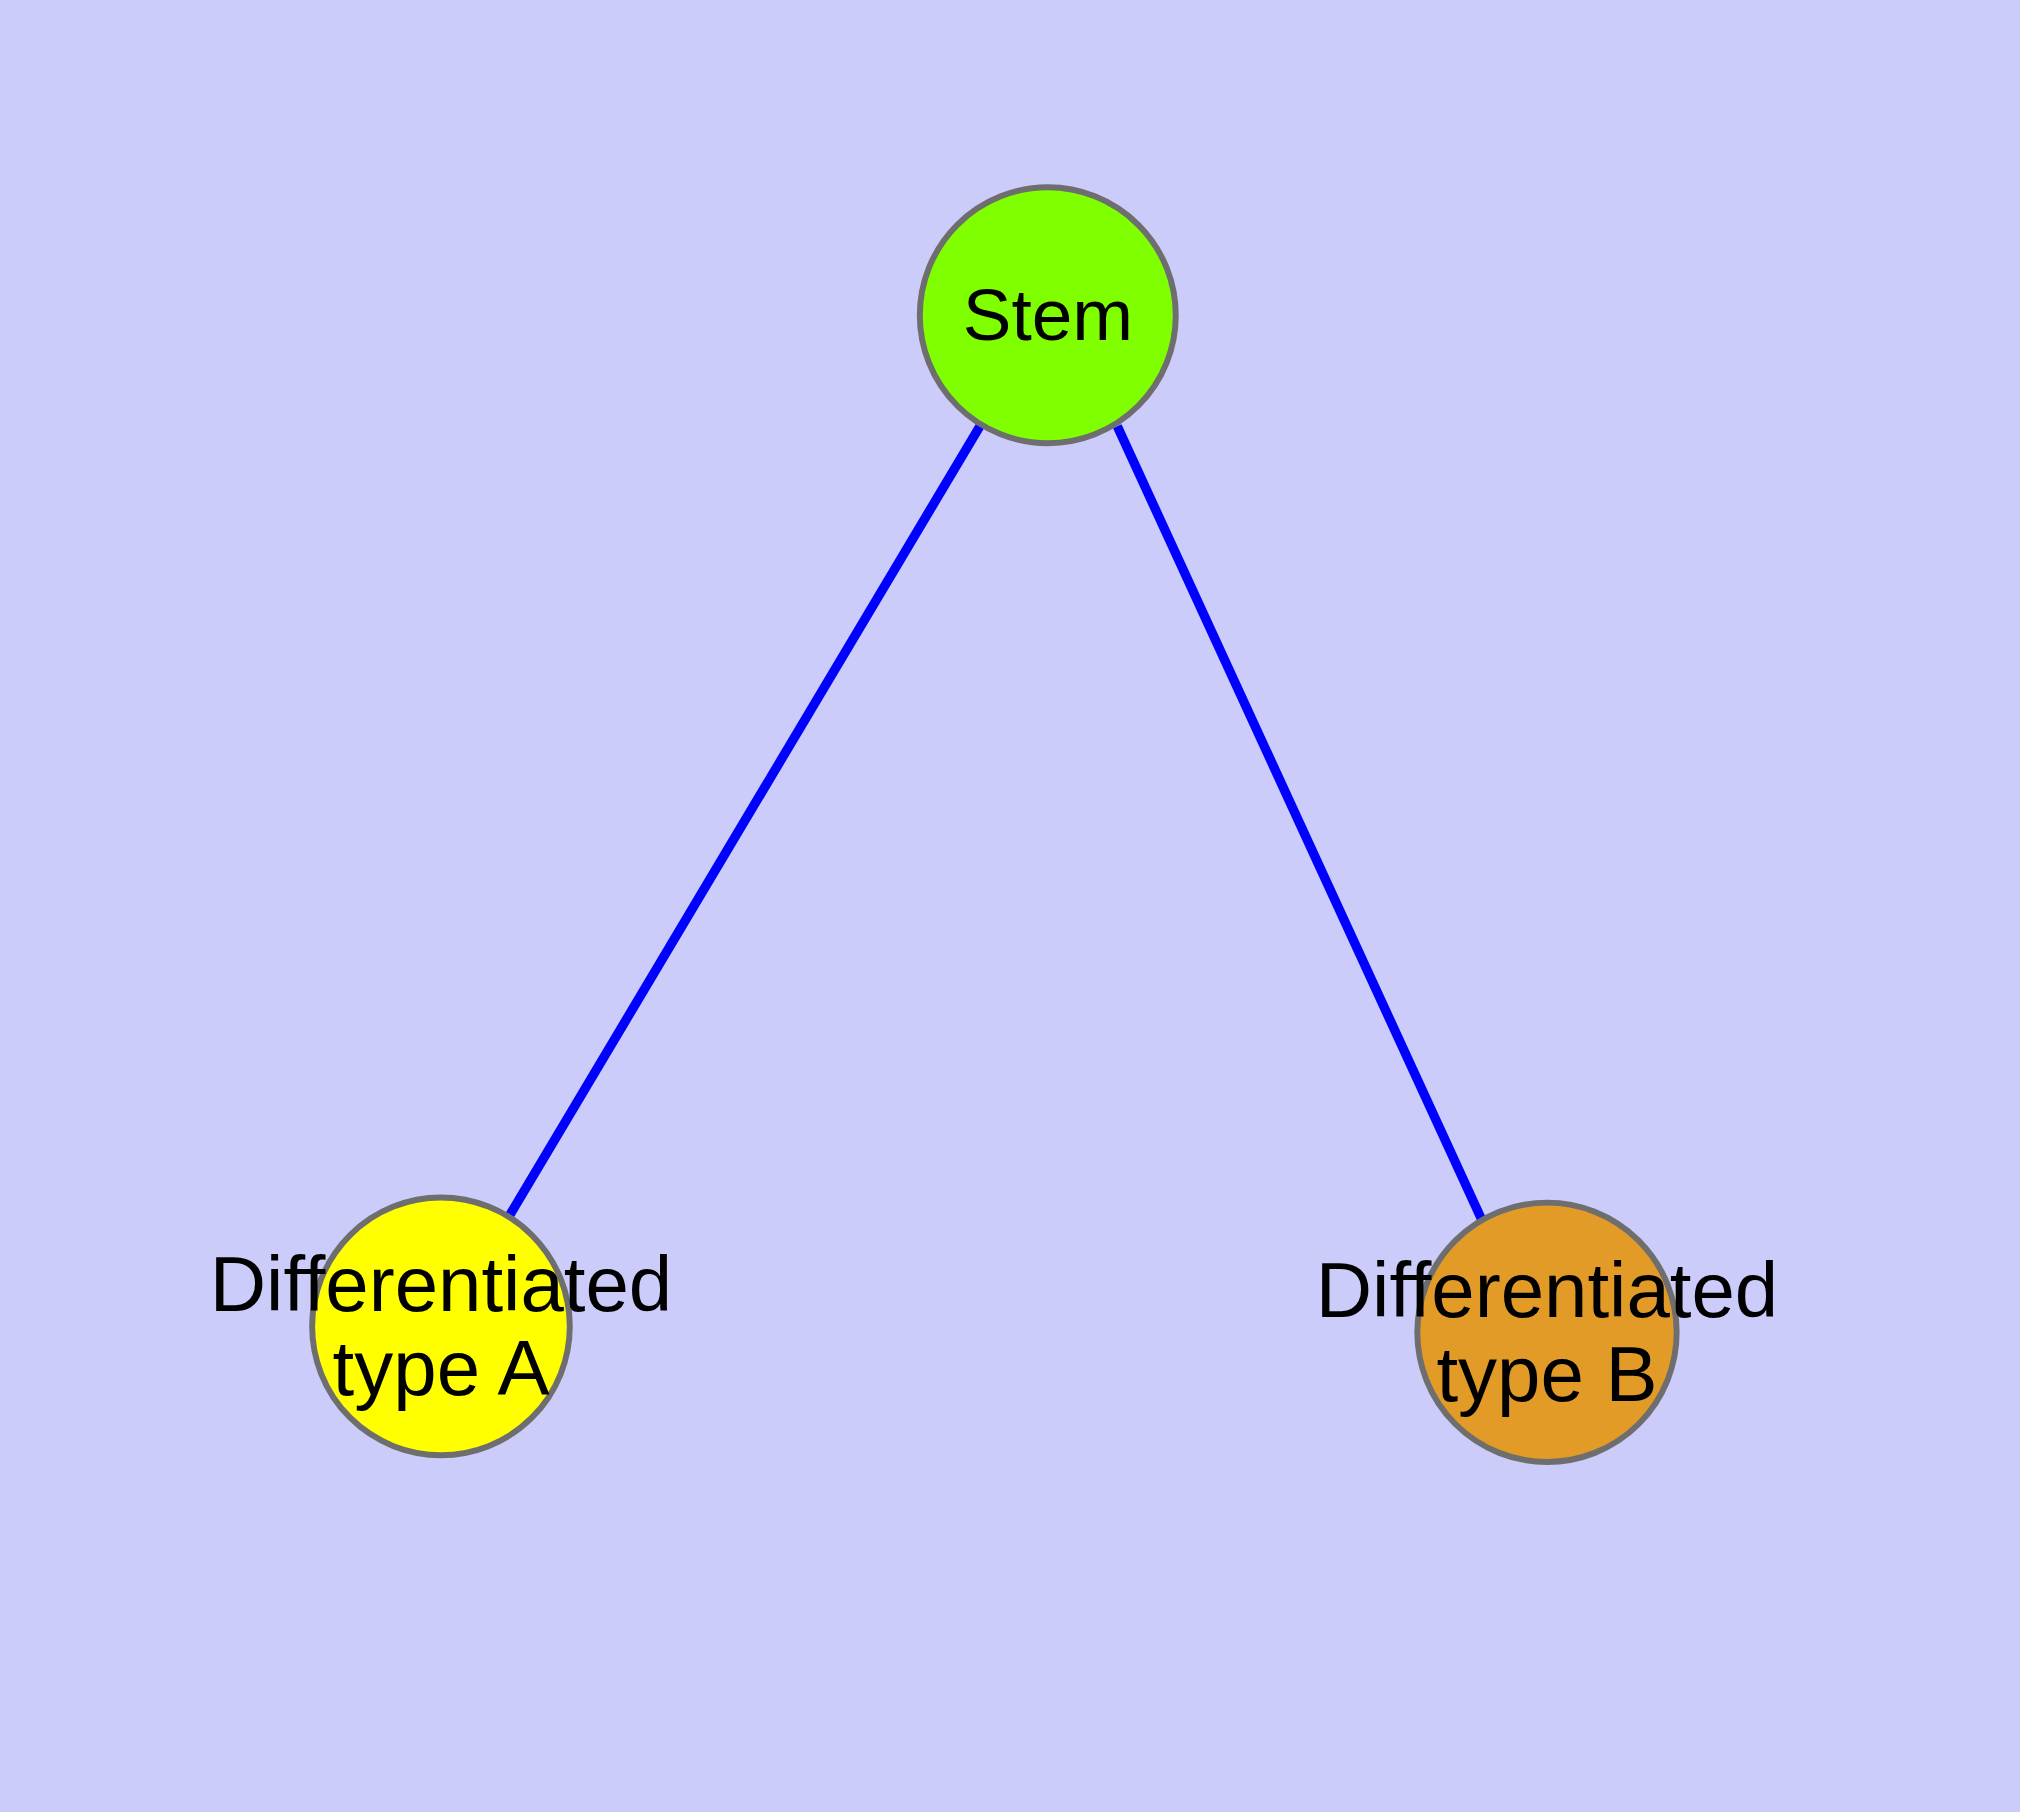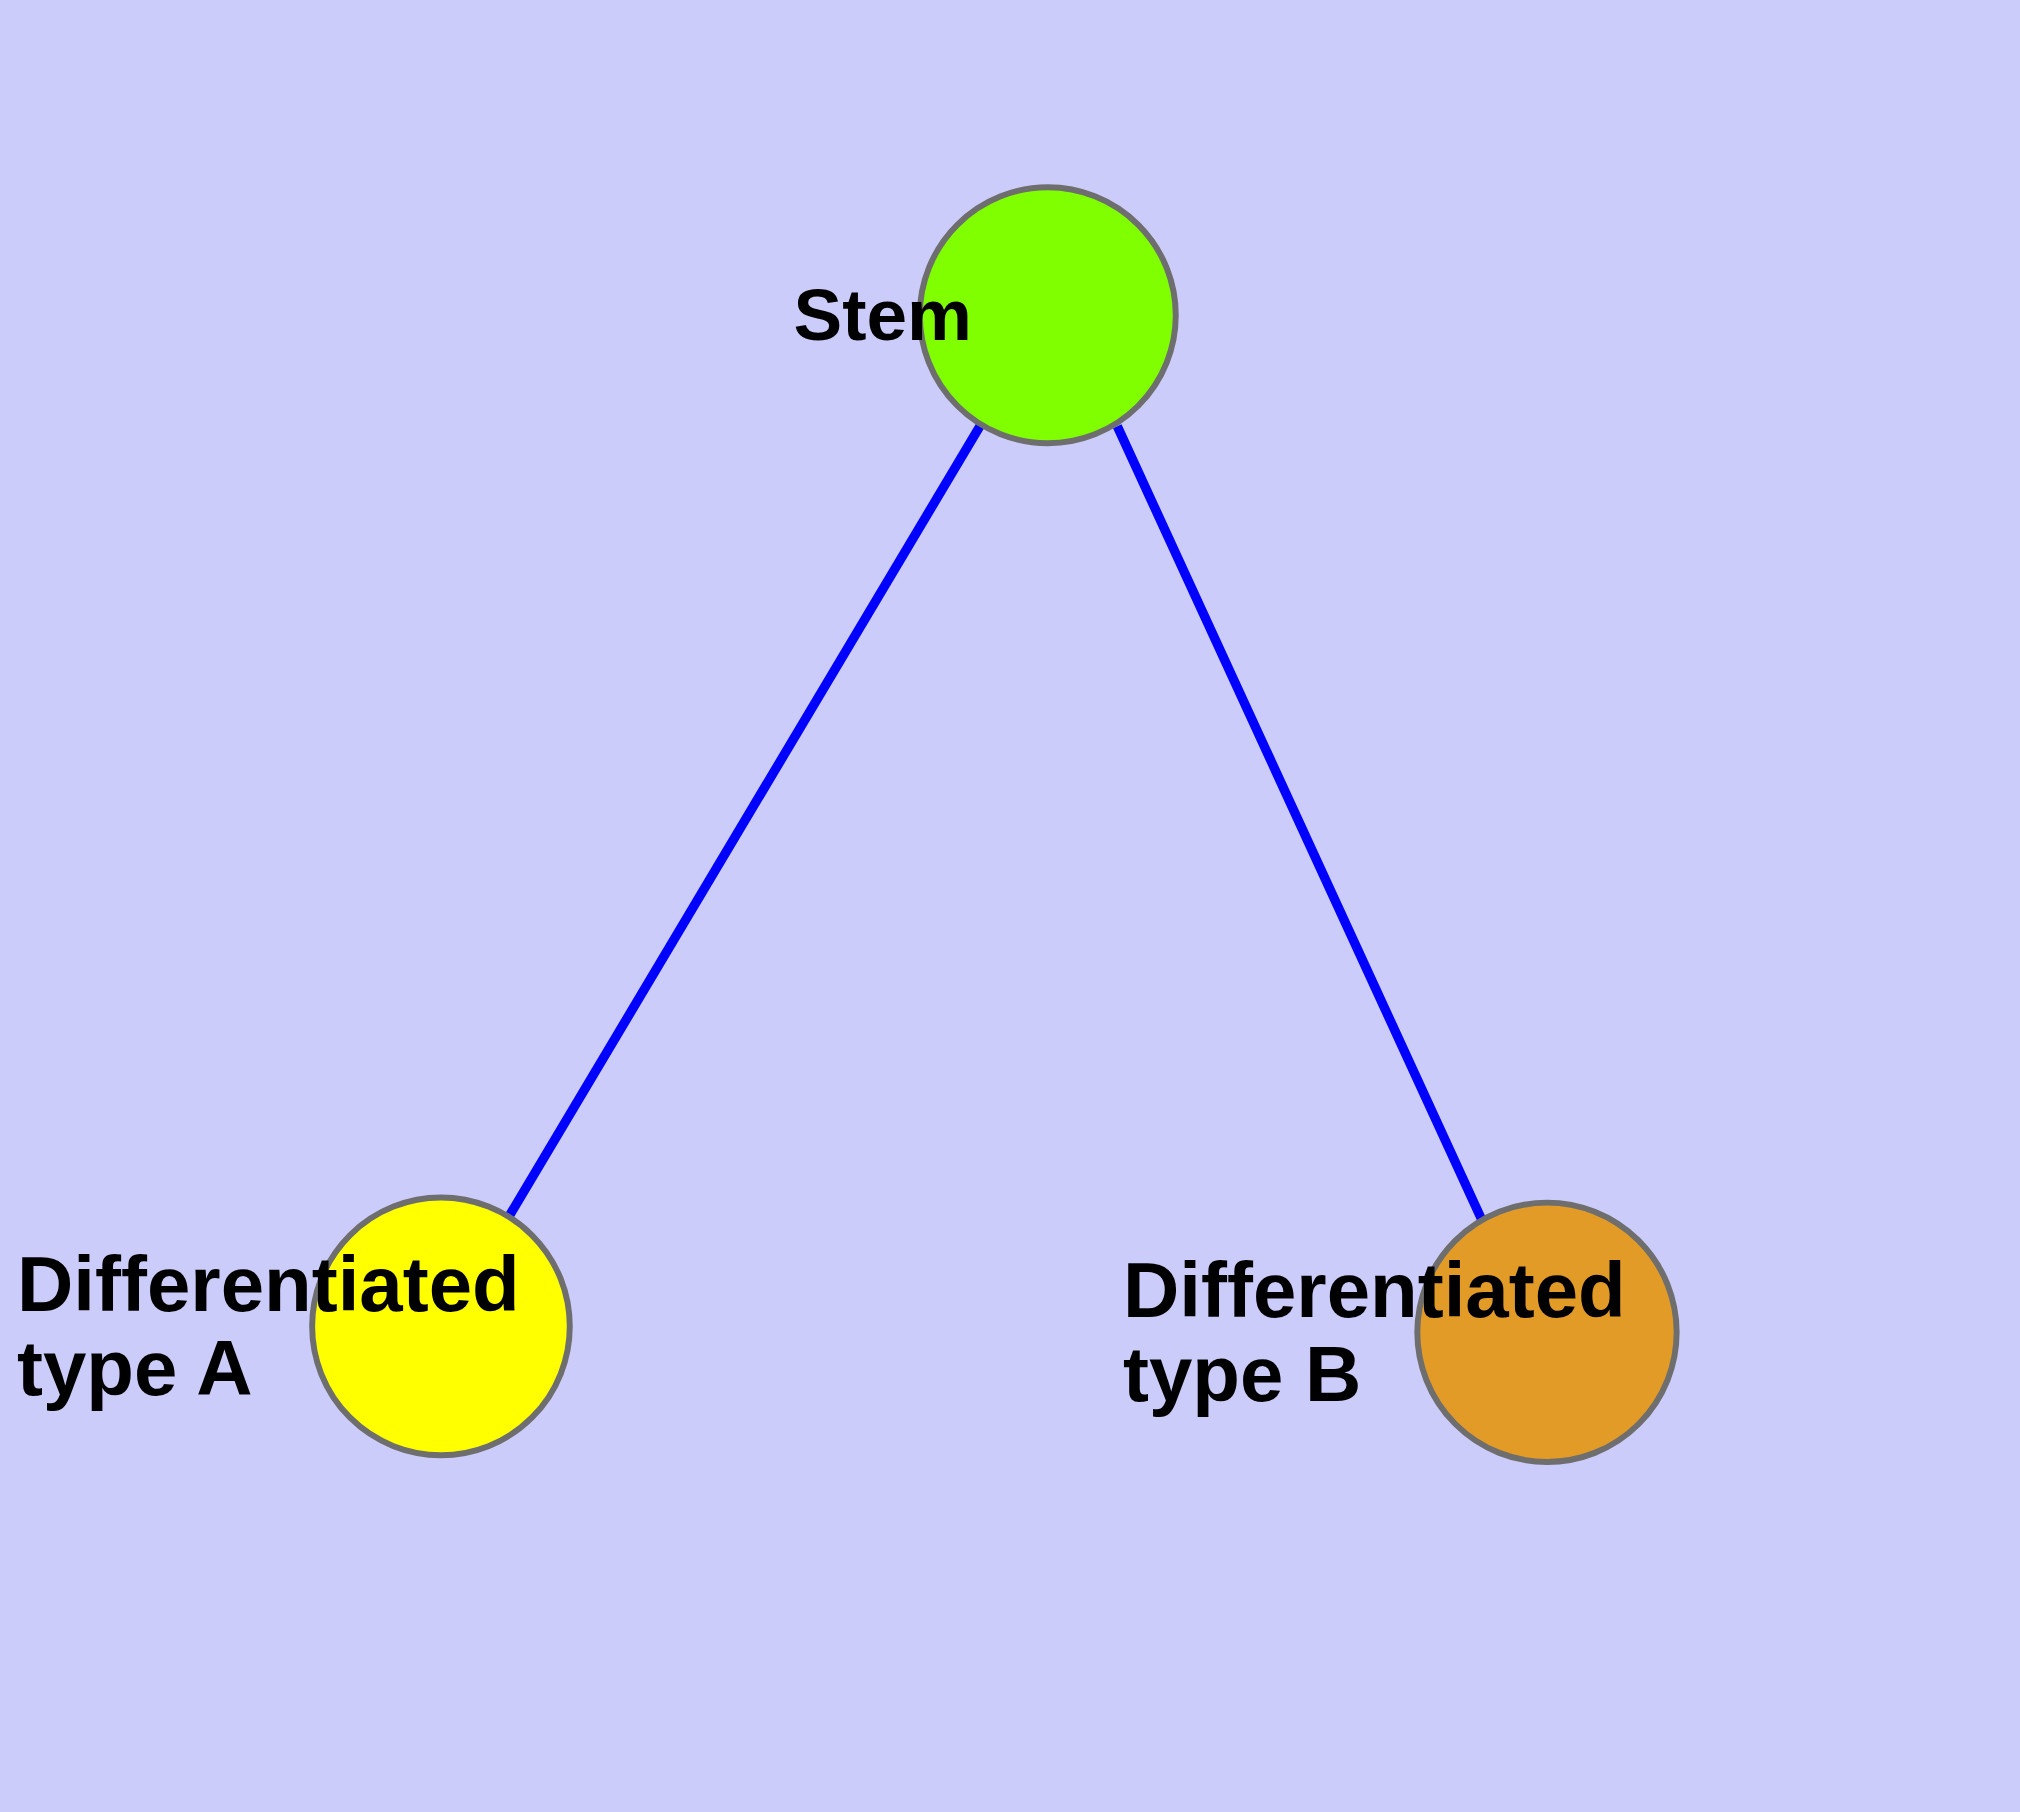--- a/index.html
+++ b/index.html
@@ -25,22 +25,22 @@
   }
   .node-circle {
     stroke-width: 7;
   }
   .edge-line {
     stroke-width: 11;
     stroke-linecap: butt;
   }
   .node-label {
     position: absolute;
-    text-align: left;
-    font-weight: bold;
+    text-align: center;
+    font-weight: normal;
     color: #000000;
     line-height: 1.08;
     white-space: pre-line;
     pointer-events: none;
     -webkit-font-smoothing: antialiased;
   }
   .label-stem {
     font-size: 73px;
     left: 1048px;
     top: 315px;

